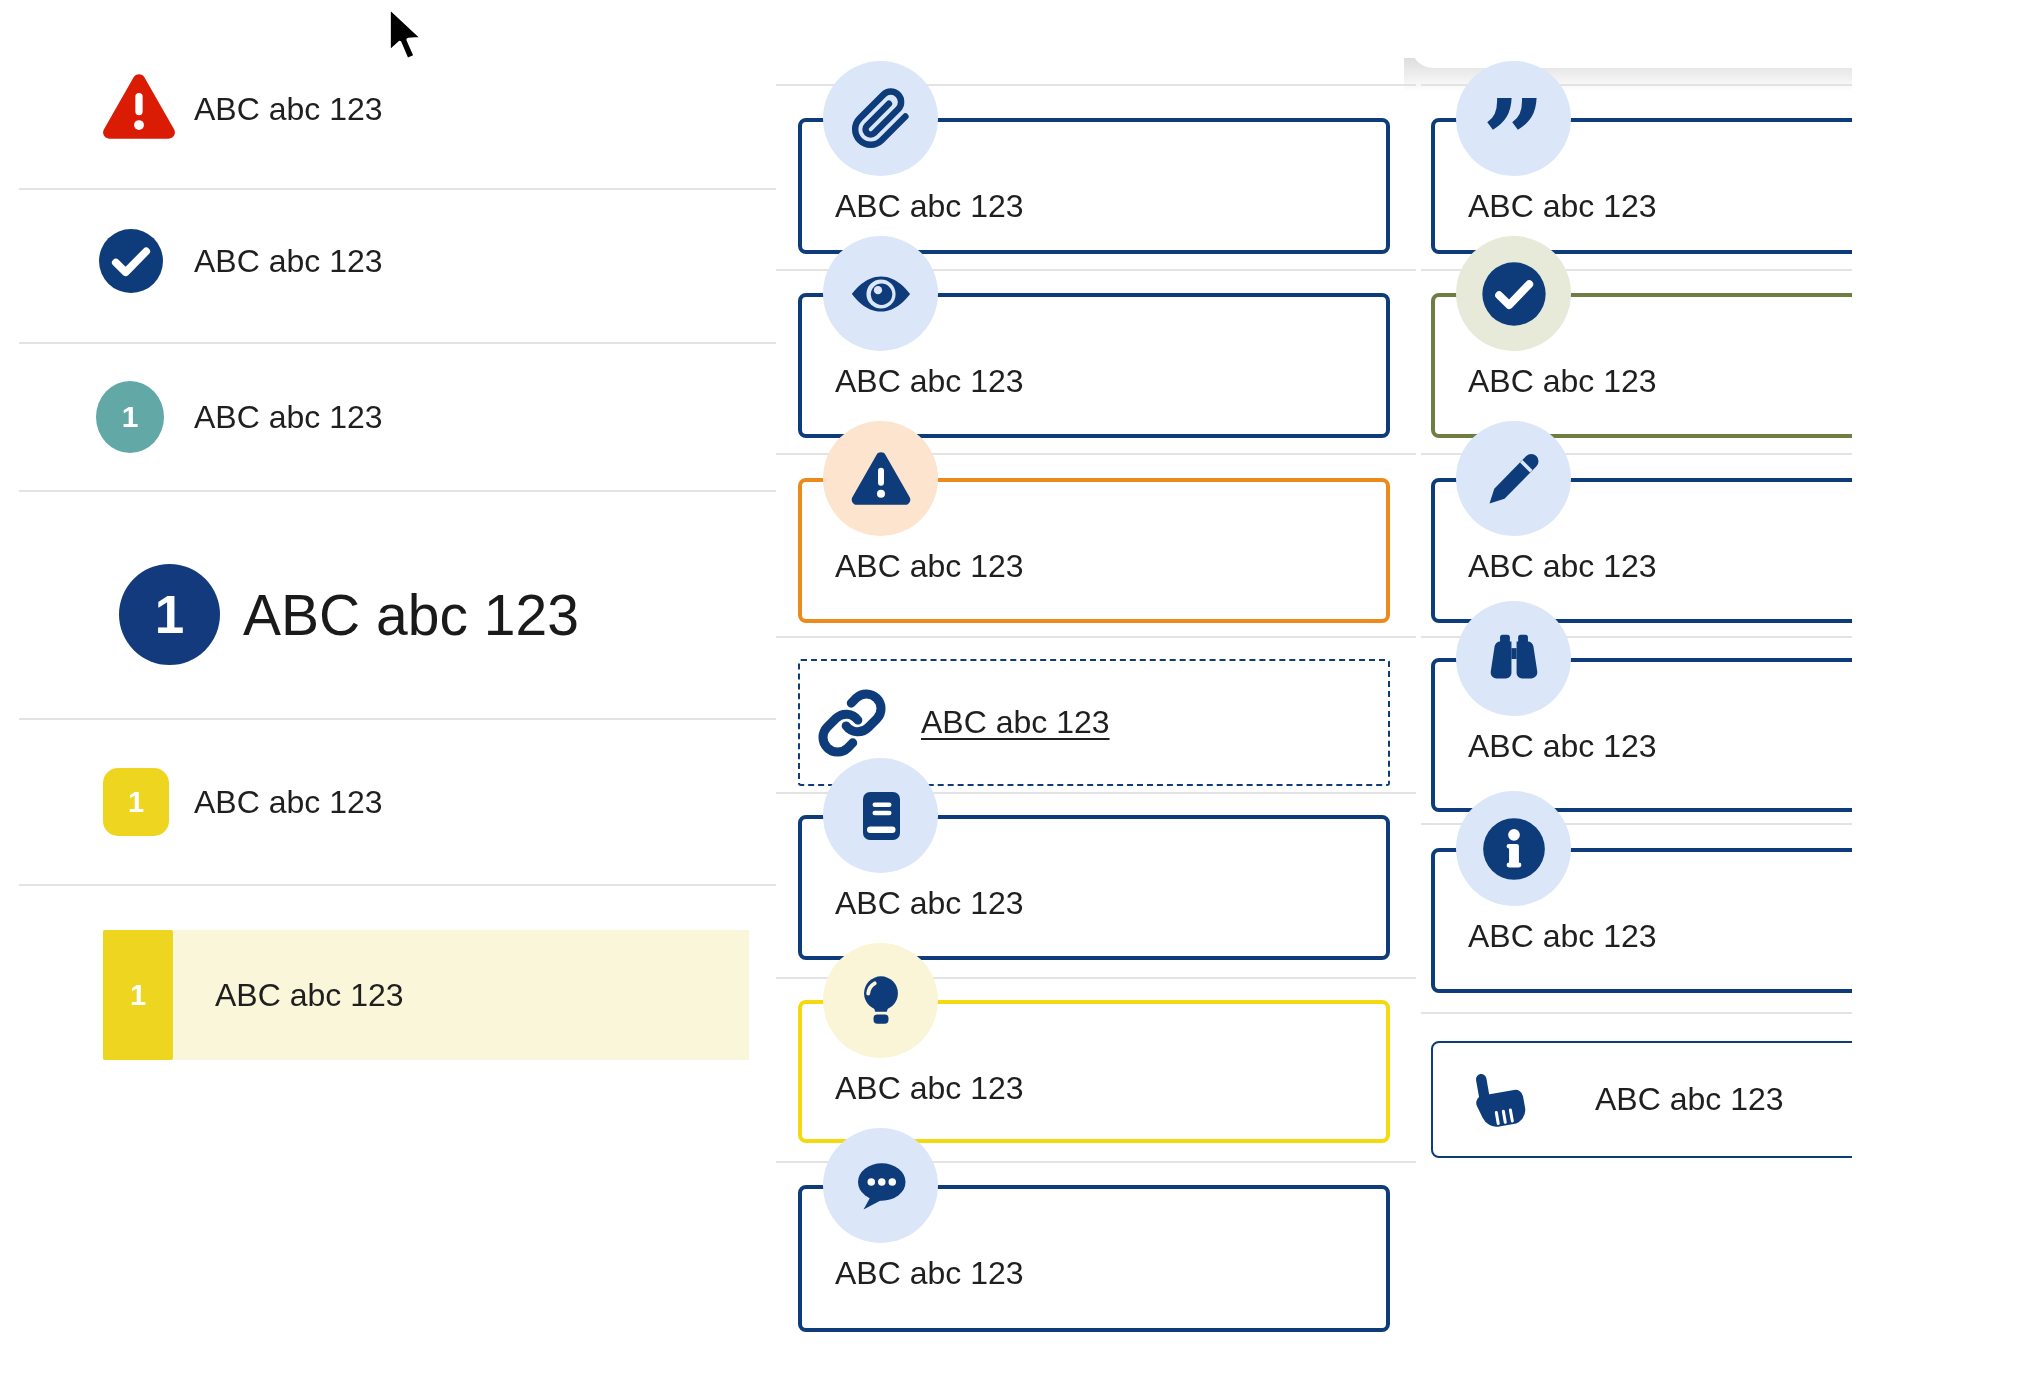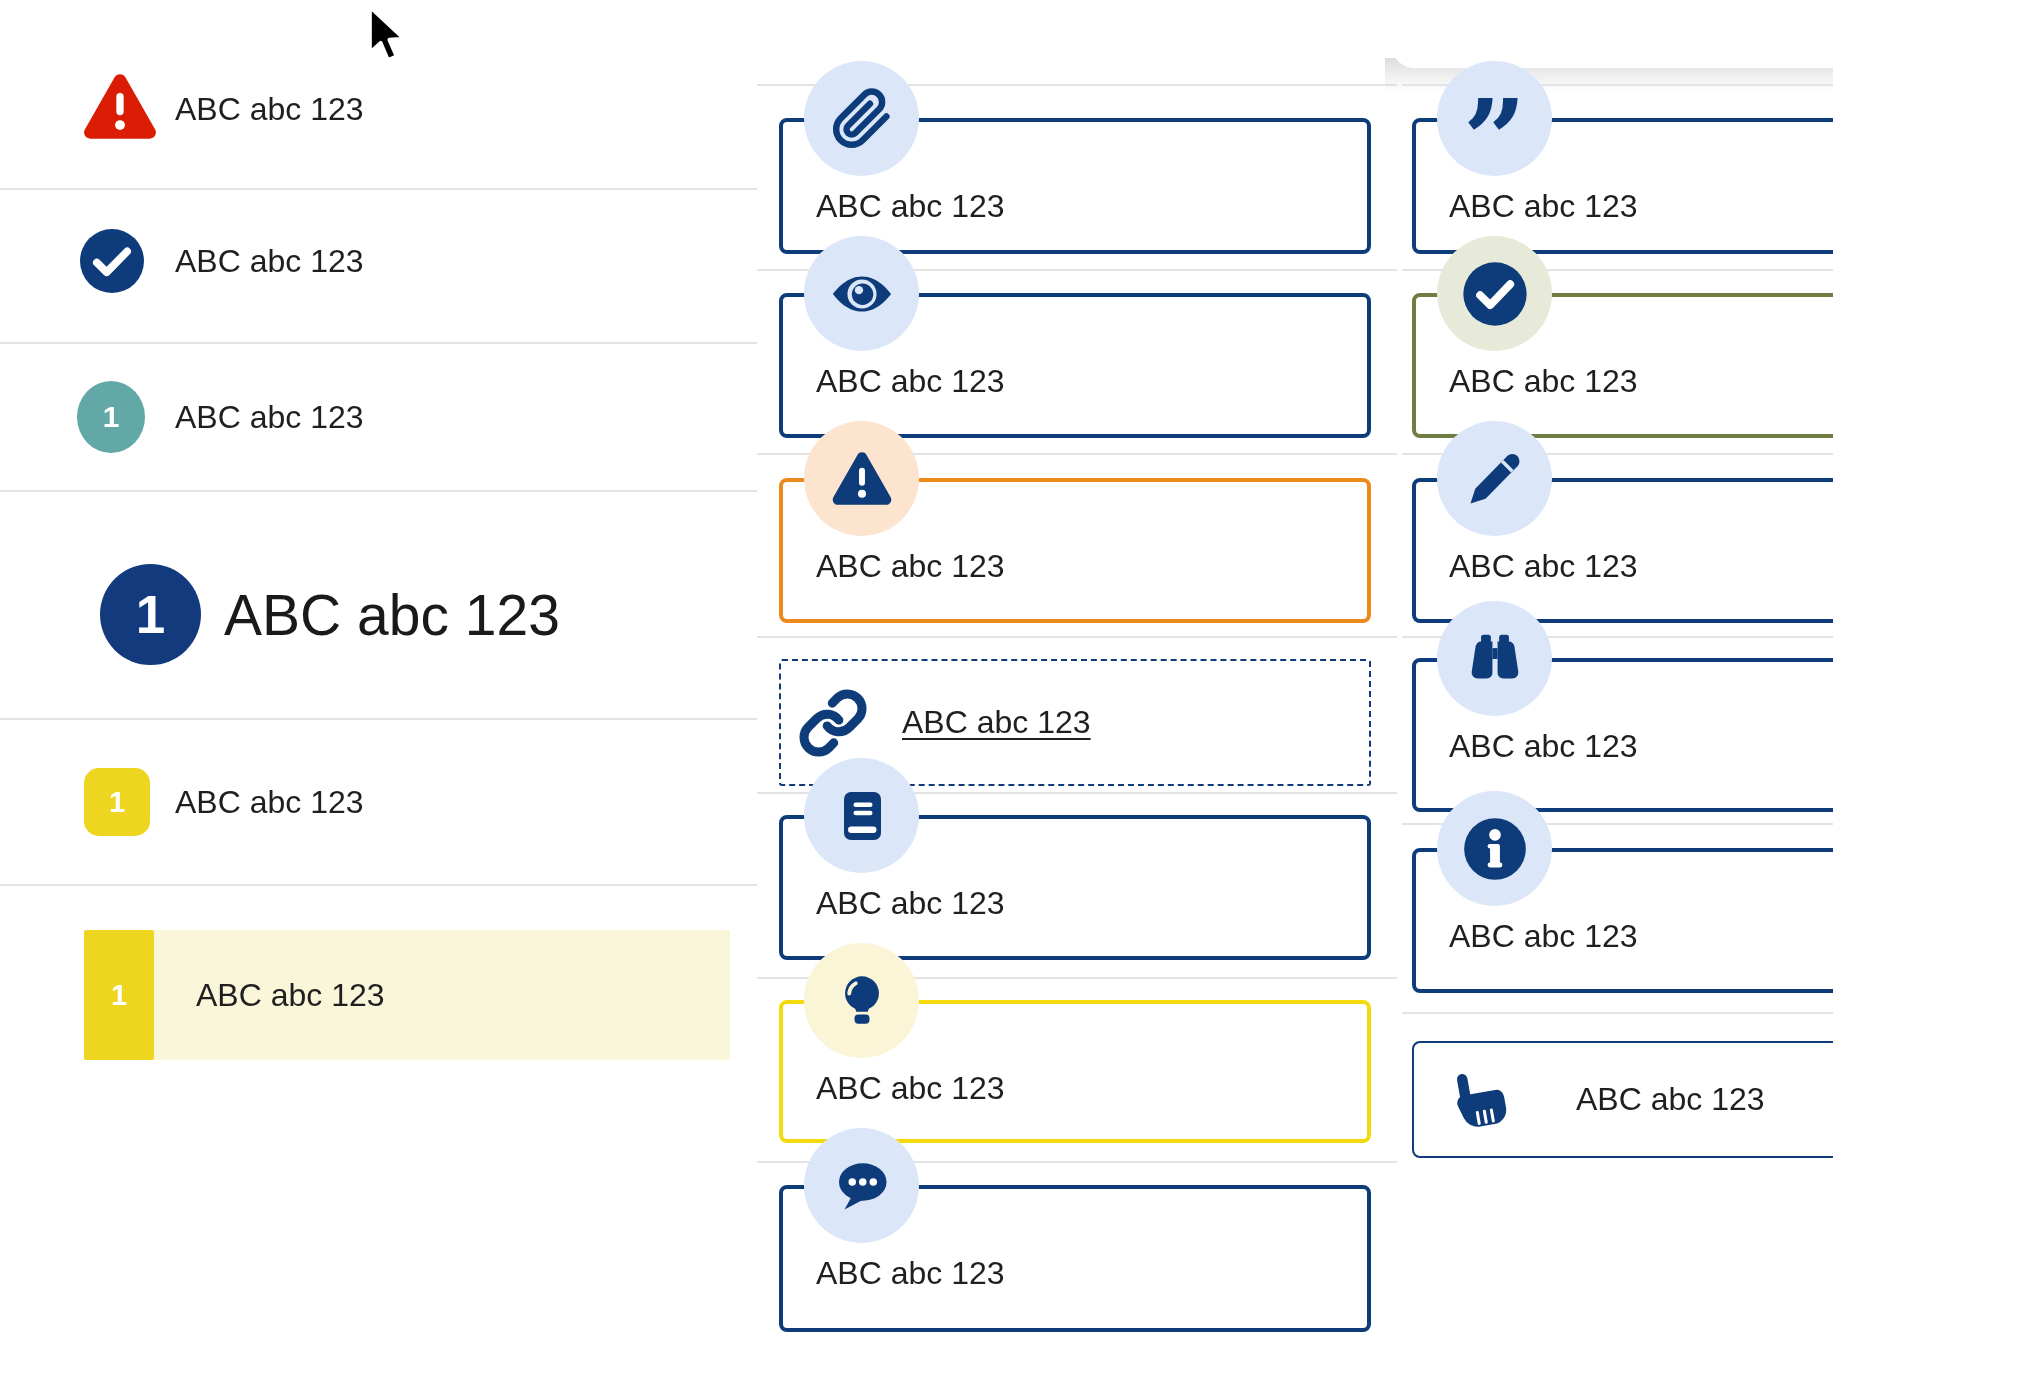--- a/index.html
+++ b/index.html
@@ -1,17 +1,17 @@
 <!DOCTYPE html>
 <html><head>
 <meta charset="utf-8">
 <style>
   html,body{margin:0;padding:0;background:#ffffff;}
   #canvas{position:relative;width:1833px;height:1392px;background:#ffffff;overflow:hidden;
-          font-family:"Liberation Sans", sans-serif;color:#1f1f1f;}
+          font-family:"Liberation Sans", sans-serif;color:#1f1f1f;margin-left:19px;}
   .abs{position:absolute;}
   .divider{position:absolute;height:2px;background:#e3e3e3;}
   .ltext{position:absolute;font-size:32px;line-height:38px;color:#1f1f1f;white-space:nowrap;}
   .btext{position:absolute;font-size:32px;line-height:38px;color:#1f1f1f;white-space:nowrap;}
   .bigtext{position:absolute;font-size:57px;line-height:68px;color:#1a1a1a;white-space:nowrap;}
   .callout{position:absolute;width:592px;background:#fff;border:4px solid #0e3b79;border-radius:8px;box-sizing:border-box;}
   .callout.dashed{border:2px dashed #0e3b79;border-radius:3px;}
   .callout.thin{border:2px solid #0e3b79;border-radius:8px;}
   .circle{position:absolute;width:115px;height:115px;border-radius:50%;display:flex;align-items:center;justify-content:center;}
   .circ-blue{background:#dbe6f8;}

